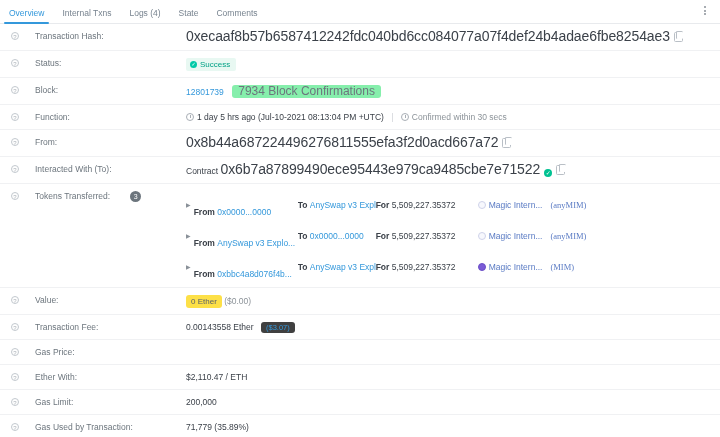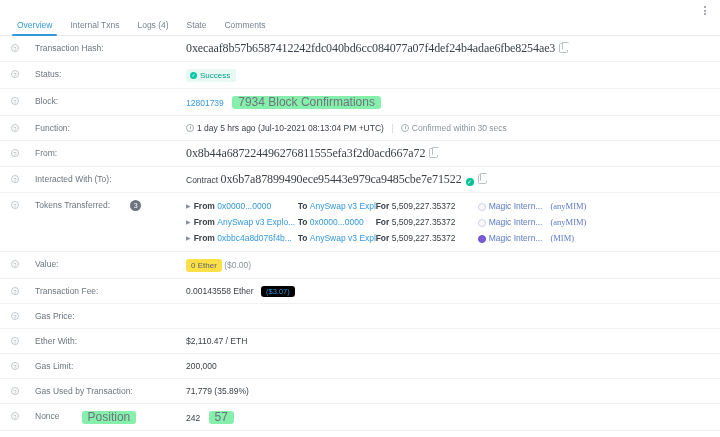--- a/index.html
+++ b/index.html
@@ -18,25 +18,25 @@
   }
   .card {
     width: 720px;
     height: 437px;
     background: #fff;
     position: relative;
     box-sizing: border-box;
   }
   
   .tabbar {
-    height: 36px;
+    height: 24px;
     border-bottom: 1px solid #e8eaed;
     display: flex;
     align-items: flex-end;
-    padding-left: 8px;
+    padding-left: 0;
     box-sizing: border-box;
     position: relative;
   }
   .tab {
     font-size: 8.5px;
     color: #77838f;
     padding: 0 9px 5px 9px;
     line-height: 10px;
     cursor: pointer;
     white-space: nowrap;
@@ -123,25 +123,24 @@
     margin-top: 1px;
     cursor: help;
     box-sizing: border-box;
   }
   a.link, .link {
     color: #3498db;
     text-decoration: none;
     cursor: pointer;
   }
   .hash {
-    font-size: 12px;
+    font-size: 14px;
     letter-spacing: -0.1px;
     color: #3b4149;
     word-break: break-all;
-    font-family: Liberation Serif, serif;
   }
   .copy {
     display: inline-block;
     width: 7px;
     height: 8px;
     border: 1px solid #b9bfc6;
     border-radius: 1.5px;
     position: relative;
     vertical-align: -1px;
     margin-left: 4px;
@@ -187,21 +186,21 @@
     background: #86efac;
     color: #6c757d;
     border-radius: 3px;
     padding: 2px 6px;
     font-size: 12px;
     line-height: 9px;
     margin-left: 6px;
   }
   .badge-blue {
     display: inline-block;
-    background: #000000;
+    background: #404040;
     color: #3498db;
     border-radius: 3px;
     padding: 1px 5px;
     font-size: 7.5px;
     line-height: 9px;
     margin-left: 5px;
   }
   .badge-count {
     display: inline-flex;
     align-items: center;
@@ -263,21 +262,21 @@
     white-space: nowrap;
     font-size: 8.5px;
   }
   .tt-row + .tt-row { margin-top: 3px; }
   .caret {
     color: #8a9199;
     font-size: 6px;
     margin-right: 3px;
   }
   .kw { font-weight: bold; color: #3b4149; }
-  .c-from { width: 104px; display: inline-block; overflow: hidden; }
+  .c-from { width: 104px; display: inline-block; overflow: hidden; margin-top: 15px; }
   .c-to   { width: 78px;  display: inline-block; overflow: hidden; }
   .c-for  { width: 102px;  display: inline-block; overflow: hidden; }
   .ell { display:inline-block; max-width: 100%; overflow: hidden; text-overflow: ellipsis; vertical-align: bottom; }
   .tok-icon {
     display: inline-block;
     width: 8px; height: 8px;
     border-radius: 50%;
     vertical-align: -1px;
     margin-right: 3px;
     box-sizing: border-box;

